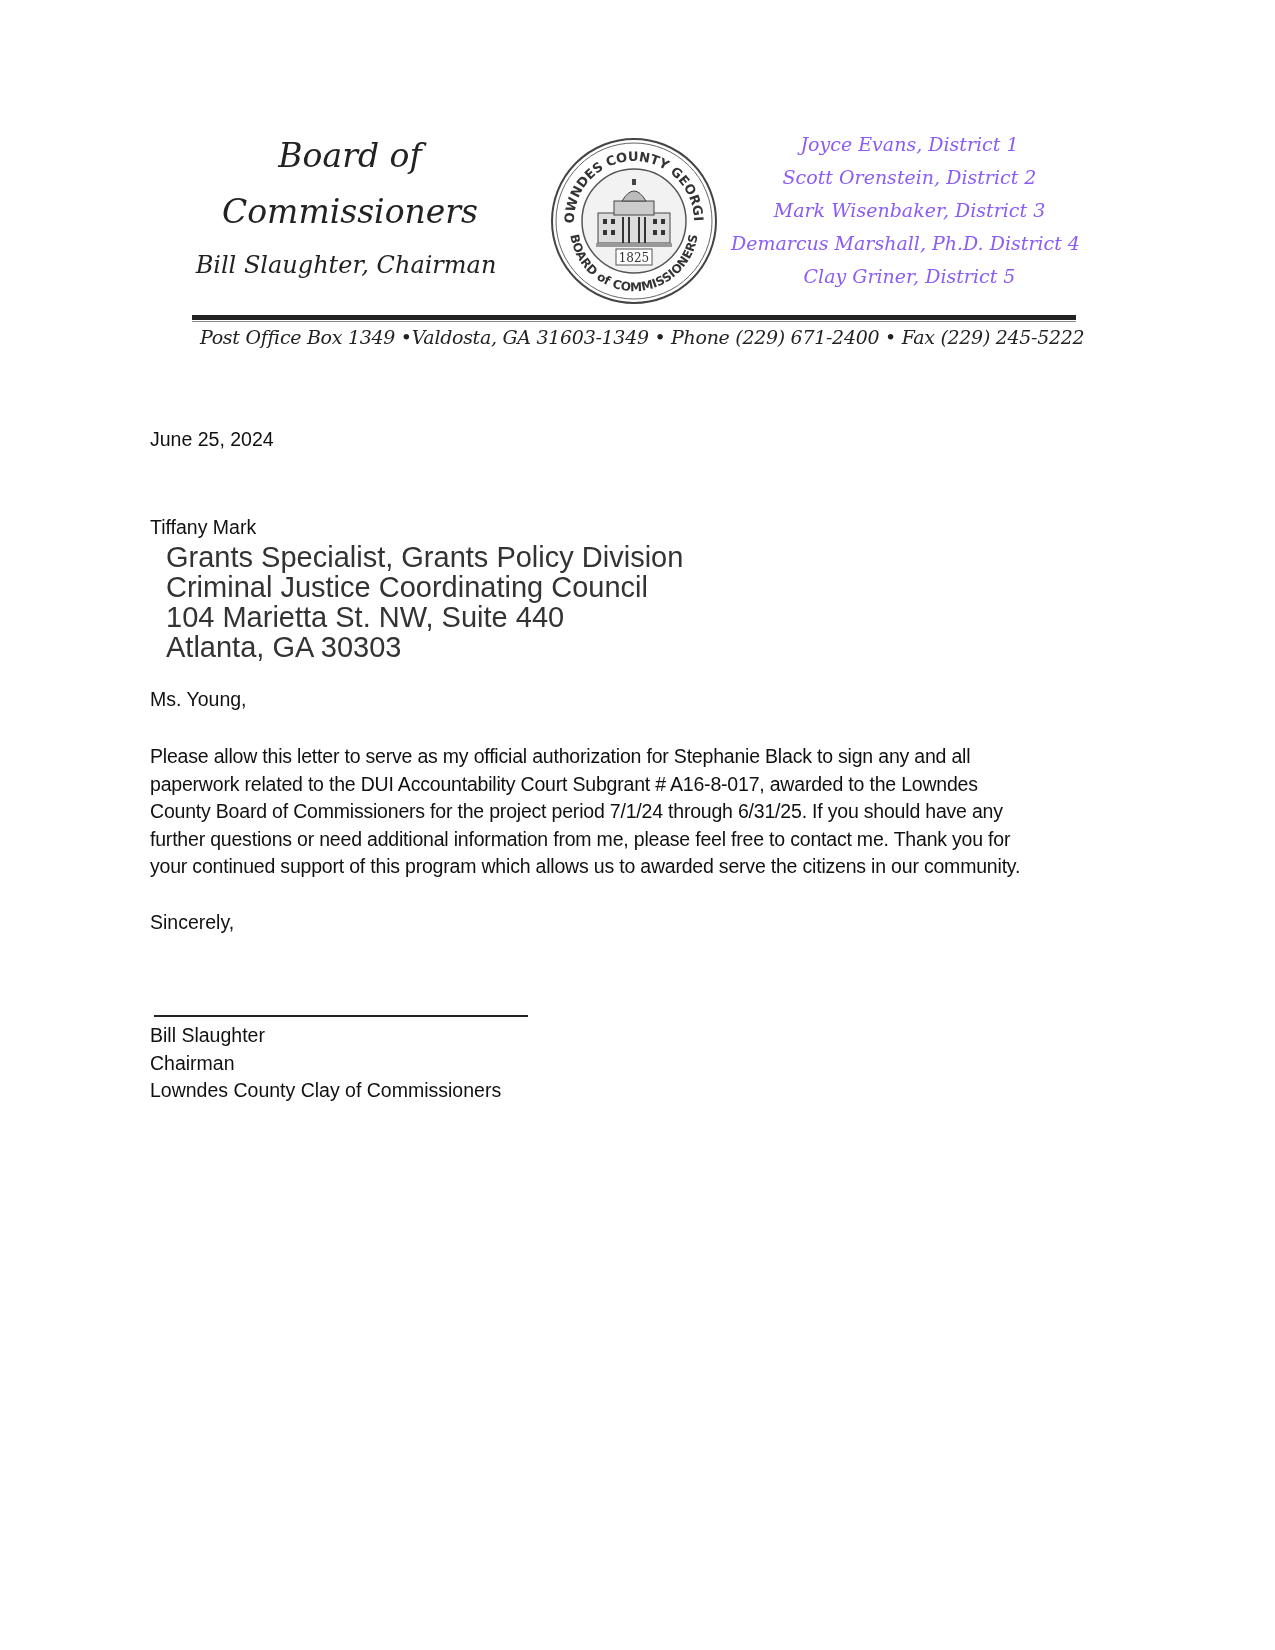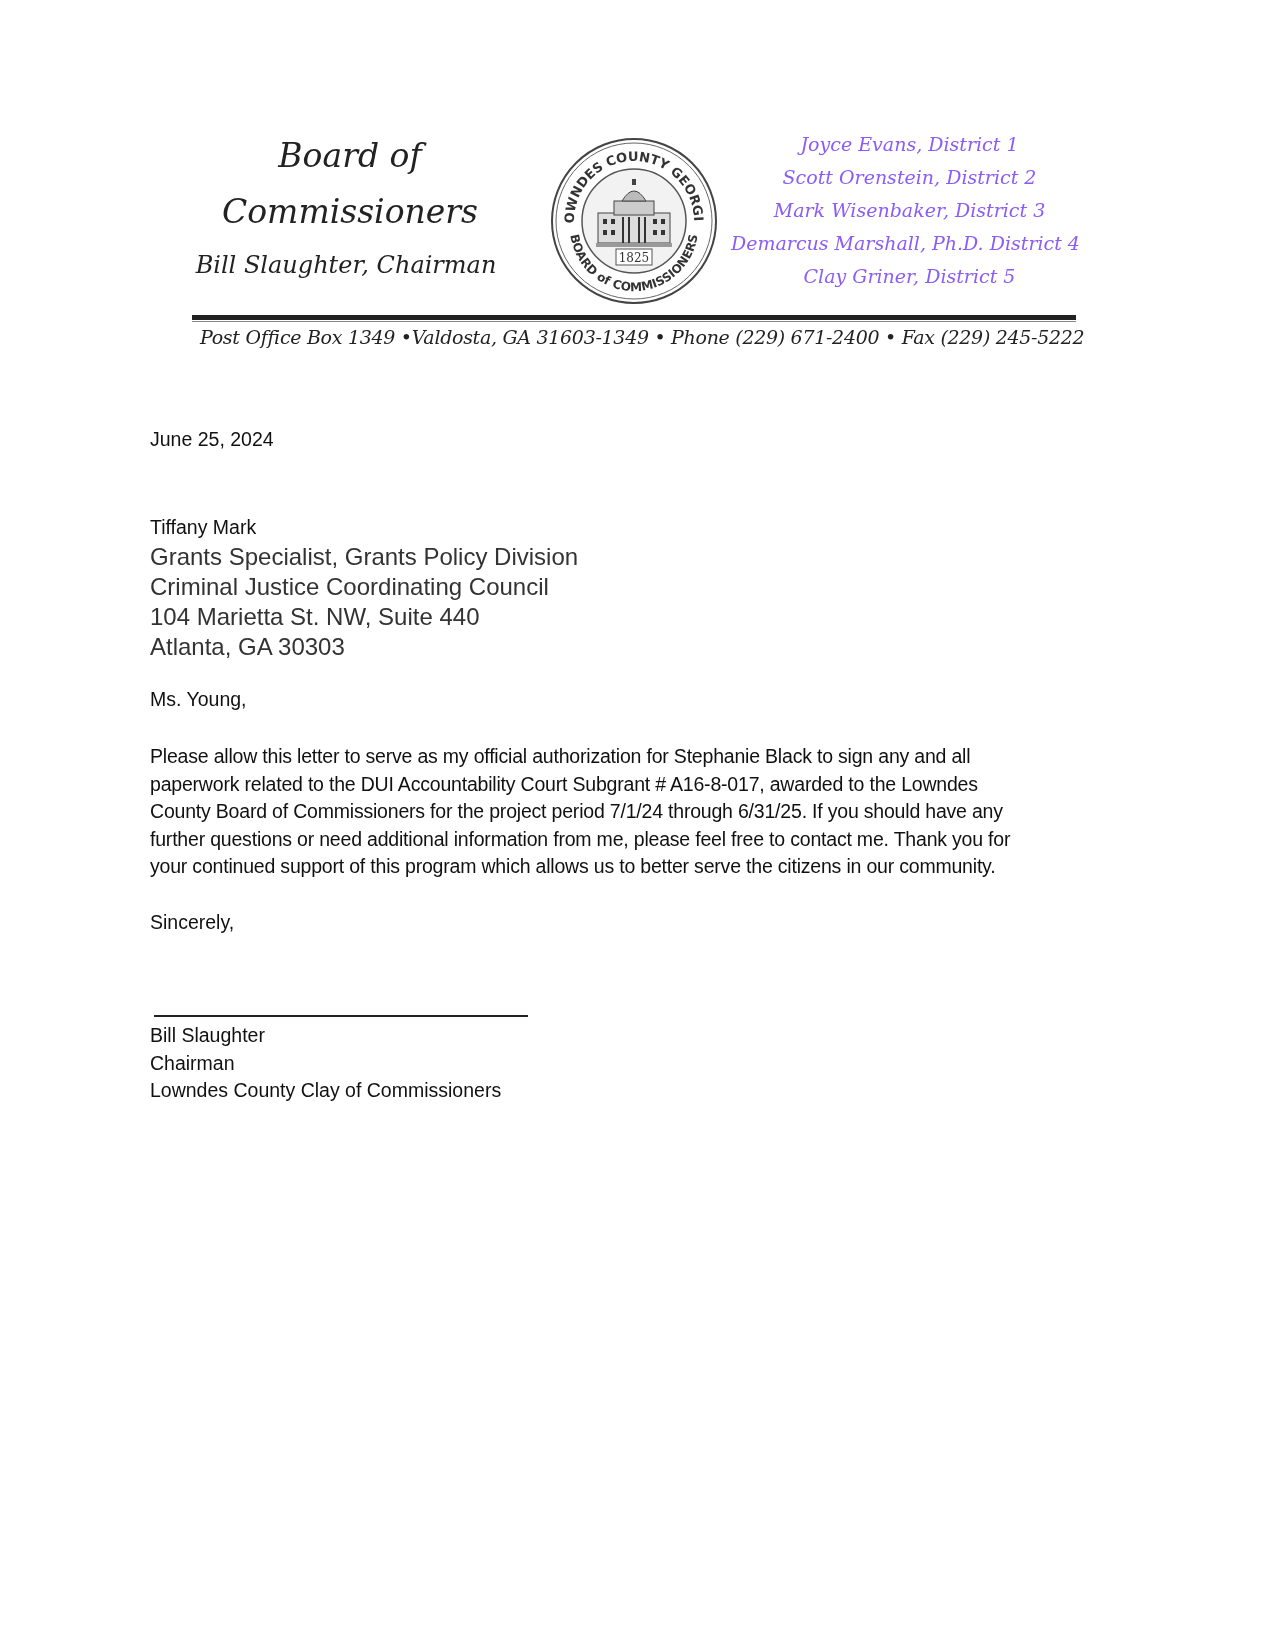--- a/index.html
+++ b/index.html
@@ -11,21 +11,21 @@
   .lh-left .l3 { font-size:24px; line-height:50px; transform:translateX(-4px); }
   .seal { position:absolute; left:548px; top:135px; width:172px; height:172px; }
   .lh-right { position:absolute; left:725px; top:128px; width:345px; text-align:center;
     font-family:"DejaVu Serif", serif; font-style:italic; color:#8b5cf6; font-size:19px;margin-left:12px; }
   .lh-right div { line-height:33px; white-space:nowrap; }
   .rule { position:absolute; left:192px; top:315px; width:884px; height:5px; background:#222; }
   .rule2 { position:absolute; left:192px; top:321px; width:884px; height:1px; background:#888; }
   .address-bar { position:absolute; left:200px; top:326px; width:870px; text-align:left;
     font-family:"DejaVu Serif", serif; font-style:italic; font-size:19px; color:#222; white-space:nowrap; letter-spacing:-0.3px; }
   .body-text { font-family:"Liberation Sans", sans-serif; font-size:19.5px; color:#111; position:absolute; left:150px; }
-  .light { color:#333; font-size:24px; font-weight:300; }
+  .light { color:#333; font-size:29px; font-weight:300;margin-left:16px; }
   .date { top:428px; }
   .recipient { top:512px; line-height:30px; }
   .greeting { top:688px; }
   .para { top:743px; width:980px; line-height:27.6px; letter-spacing:-0.2px; }
   .closing { top:911px; }
   .sigline { position:absolute; left:154px; top:1015px; width:374px; height:1.5px; background:#222; }
   .signature { top:1022px; line-height:27.6px; }
 </style>
 </head>
 <body>
@@ -95,21 +95,21 @@
   <div class="light">Atlanta, GA 30303</div>
 </div>
 
 <div class="body-text greeting">Ms. Young,</div>
 
 <div class="body-text para">
   <div>Please allow this letter to serve as my official authorization for Stephanie Black to sign any and all</div>
   <div>paperwork related to the DUI Accountability Court Subgrant # A16-8-017, awarded to the Lowndes</div>
   <div>County Board of Commissioners for the project period 7/1/24 through 6/31/25. If you should have any</div>
   <div>further questions or need additional information from me, please feel free to contact me. Thank you for</div>
-  <div>your continued support of this program which allows us to better serve the citizens in our community.</div>
+  <div>your continued support of this program which allows us to awarded serve the citizens in our community.</div>
 </div>
 
 <div class="body-text closing">Sincerely,</div>
 
 <div class="sigline"></div>
 
 <div class="body-text signature">
   <div>Bill Slaughter</div>
   <div>Chairman</div>
   <div>Lowndes County Clay of Commissioners</div>

